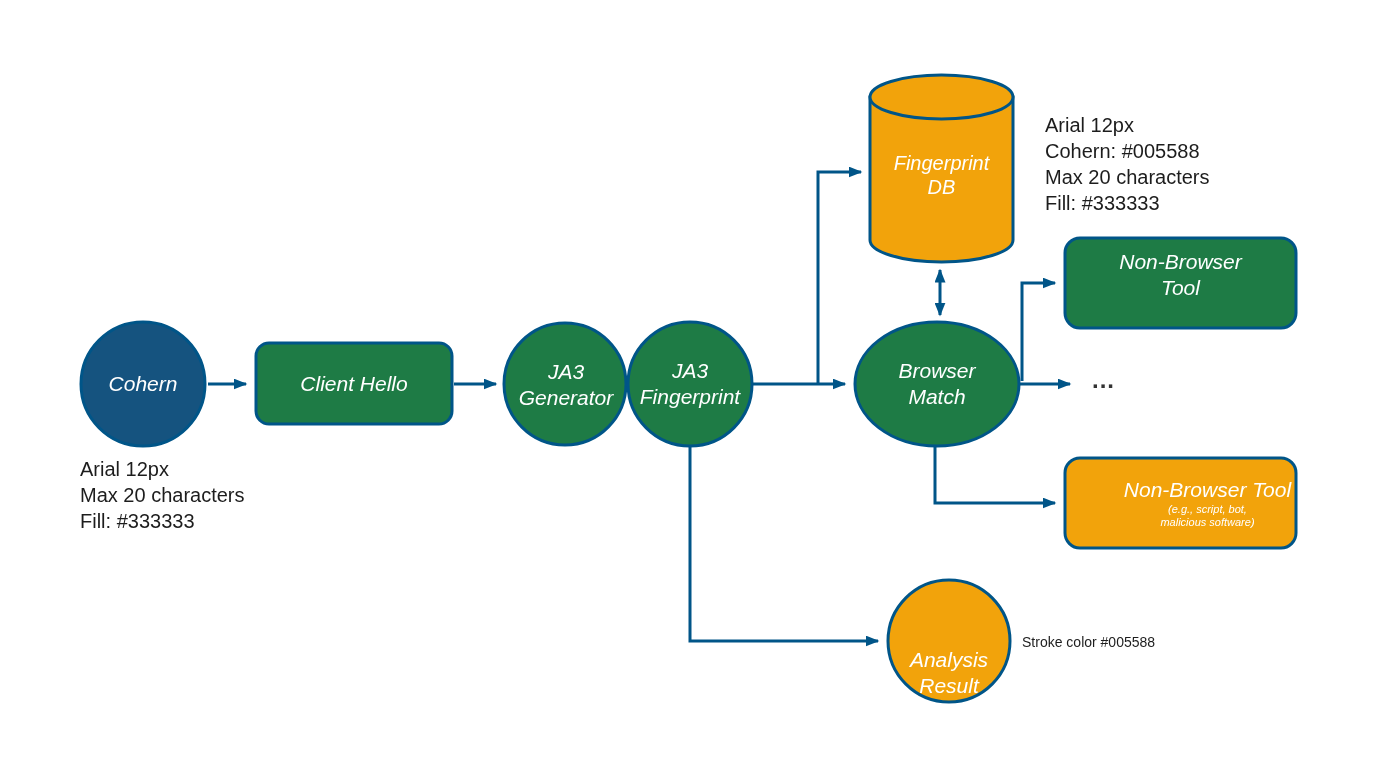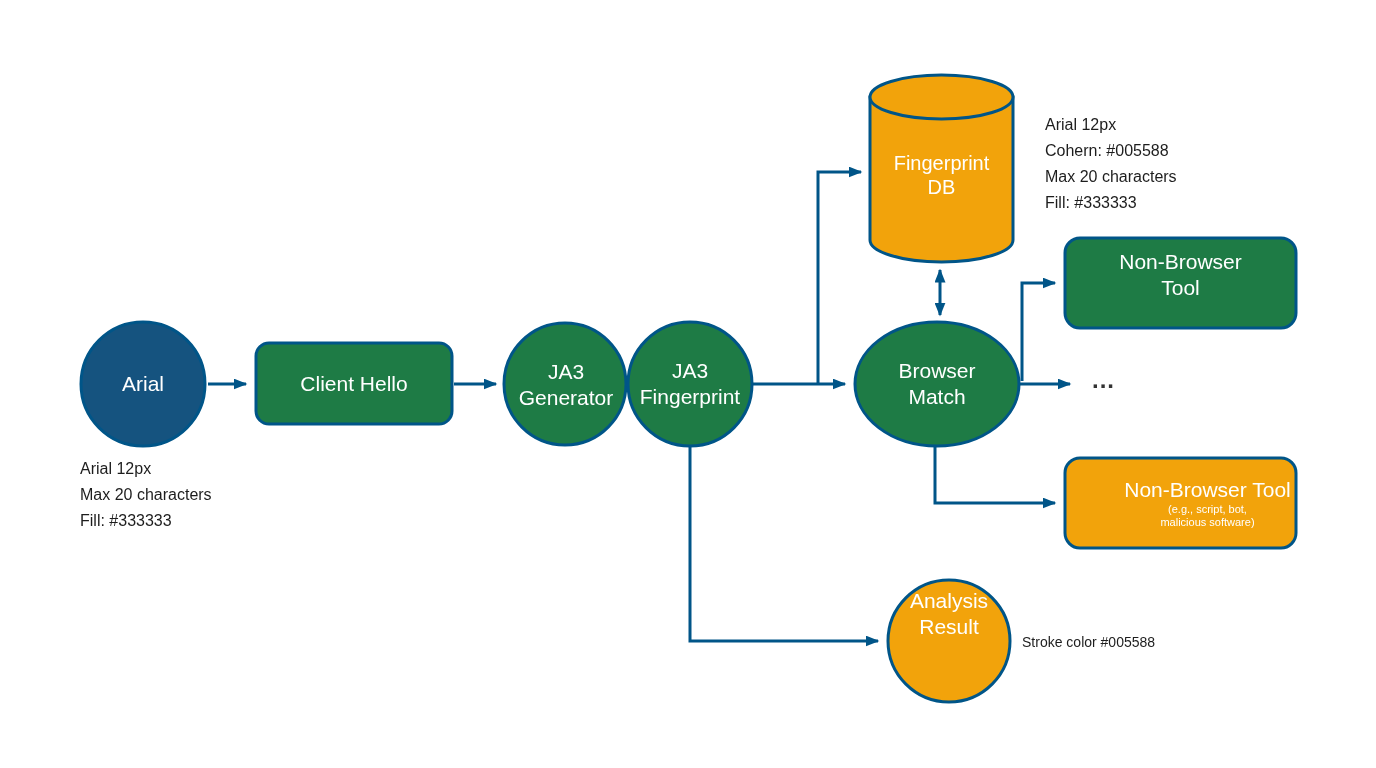--- a/index.html
+++ b/index.html
@@ -16,26 +16,27 @@
     position:absolute;
     display:flex;
     flex-direction:column;
     align-items:center;
     justify-content:center;
     text-align:center;
     color:#ffffff;
     font-size:21px;
     line-height:1.22;
     pointer-events:none;
+    font-style:italic;
   }
   .node-label .small { font-size:11px; line-height:1.2; }
   .note {
     position:absolute;
     color:#1d1d1d;
-    font-size:16px;
+    font-size:20px;
     line-height:26px;
     white-space:nowrap;
   }
   .ellipsis {
     position:absolute;
     color:#333333;
     font-size:24px;
     font-weight:bold;
     letter-spacing:1px;
   }
@@ -70,21 +71,21 @@
     <path d="M870,97 L870,240 A71.5,22 0 0,0 1013,240 L1013,97 Z" stroke-width="3" fill="#f2a30b" stroke="#005588"></path>
     <ellipse cx="941.5" cy="97" rx="71.5" ry="22" stroke-width="3" fill="#f2a30b" stroke="#005588"></ellipse>
 
     <ellipse cx="937" cy="384" rx="82" ry="62" stroke-width="3" fill="#1e7b45" stroke="#005588"></ellipse>
     <rect x="1065" y="238" width="231" height="90" rx="15" stroke-width="3" fill="#1e7b45" stroke="#005588"></rect>
     <rect x="1065" y="458" width="231" height="90" rx="15" stroke-width="3" fill="#f2a30b" stroke="#005588"></rect>
     <circle cx="949" cy="641" r="61" stroke-width="3" fill="#f2a30b" stroke="#005588"></circle>
   </svg>
 
   <div class="node-label" style="left:81px; top:322px; width:124px; height:124px;">
-    <span>Arial</span>
+    <span>Cohern</span>
   </div>
 
   <div class="node-label" style="left:256px; top:343px; width:196px; height:81px;">
     <span>Client Hello</span>
   </div>
 
   <div class="node-label" style="left:505px; top:324px; width:122px; height:122px;">
     <span>JA3</span>
     <span>Generator</span>
   </div>
@@ -108,21 +109,21 @@
     <span>Non-Browser</span>
     <span>Tool</span>
   </div>
 
   <div class="node-label" style="left:1065px; top:458px; width:231px; height:90px;margin-left:27px;">
     <span>Non-Browser Tool</span>
     <span class="small">(e.g., script, bot,</span>
     <span class="small">malicious software)</span>
   </div>
 
-  <div class="node-label" style="left:888px; top:553px; width:122px; height:122px;justify-content:center;">
+  <div class="node-label" style="left:888px; top:612px; width:122px; height:122px;justify-content:center;">
     <span>Analysis</span>
     <span>Result</span>
   </div>
 
   <div class="note" style="left:80px; top:456px;">
     <div>Arial 12px</div>
     <div>Max 20 characters</div>
     <div>Fill: #333333</div>
   </div>
 

